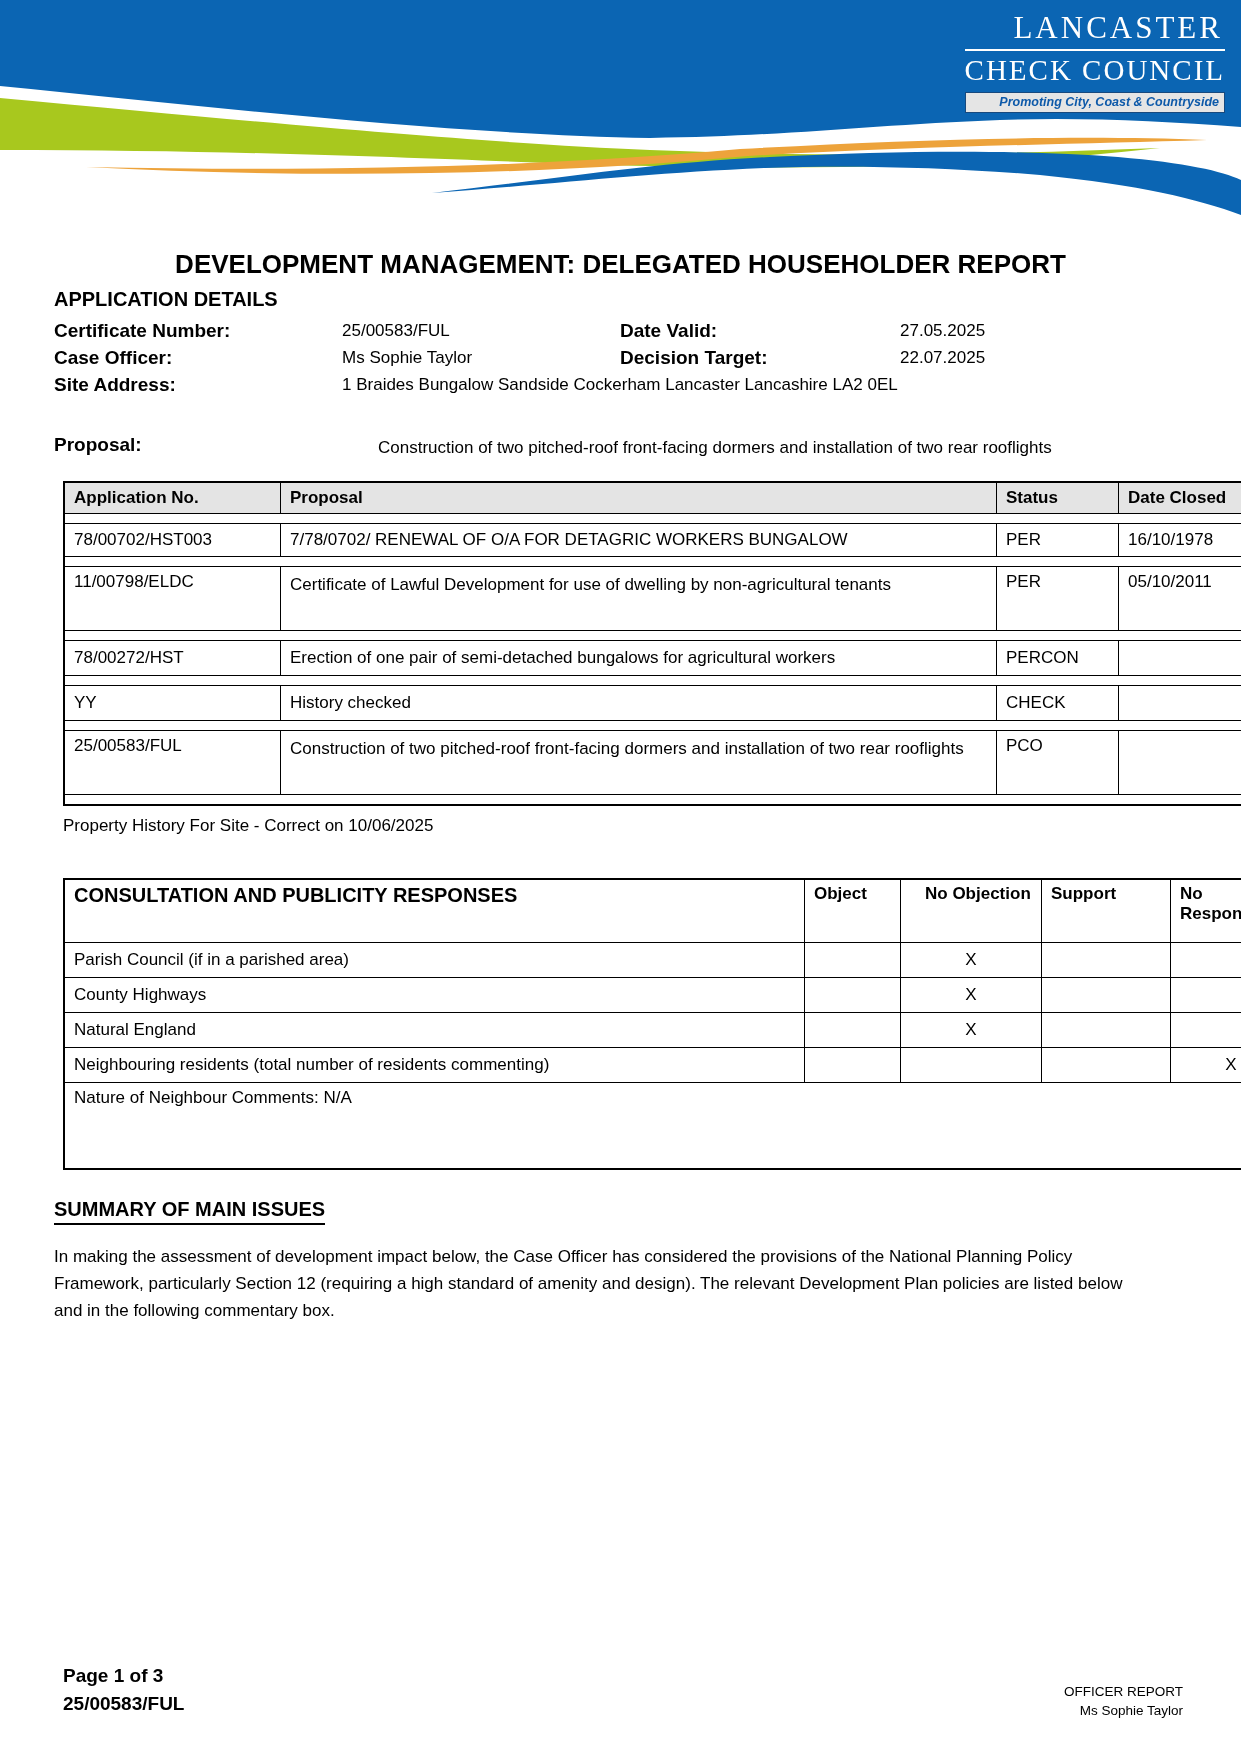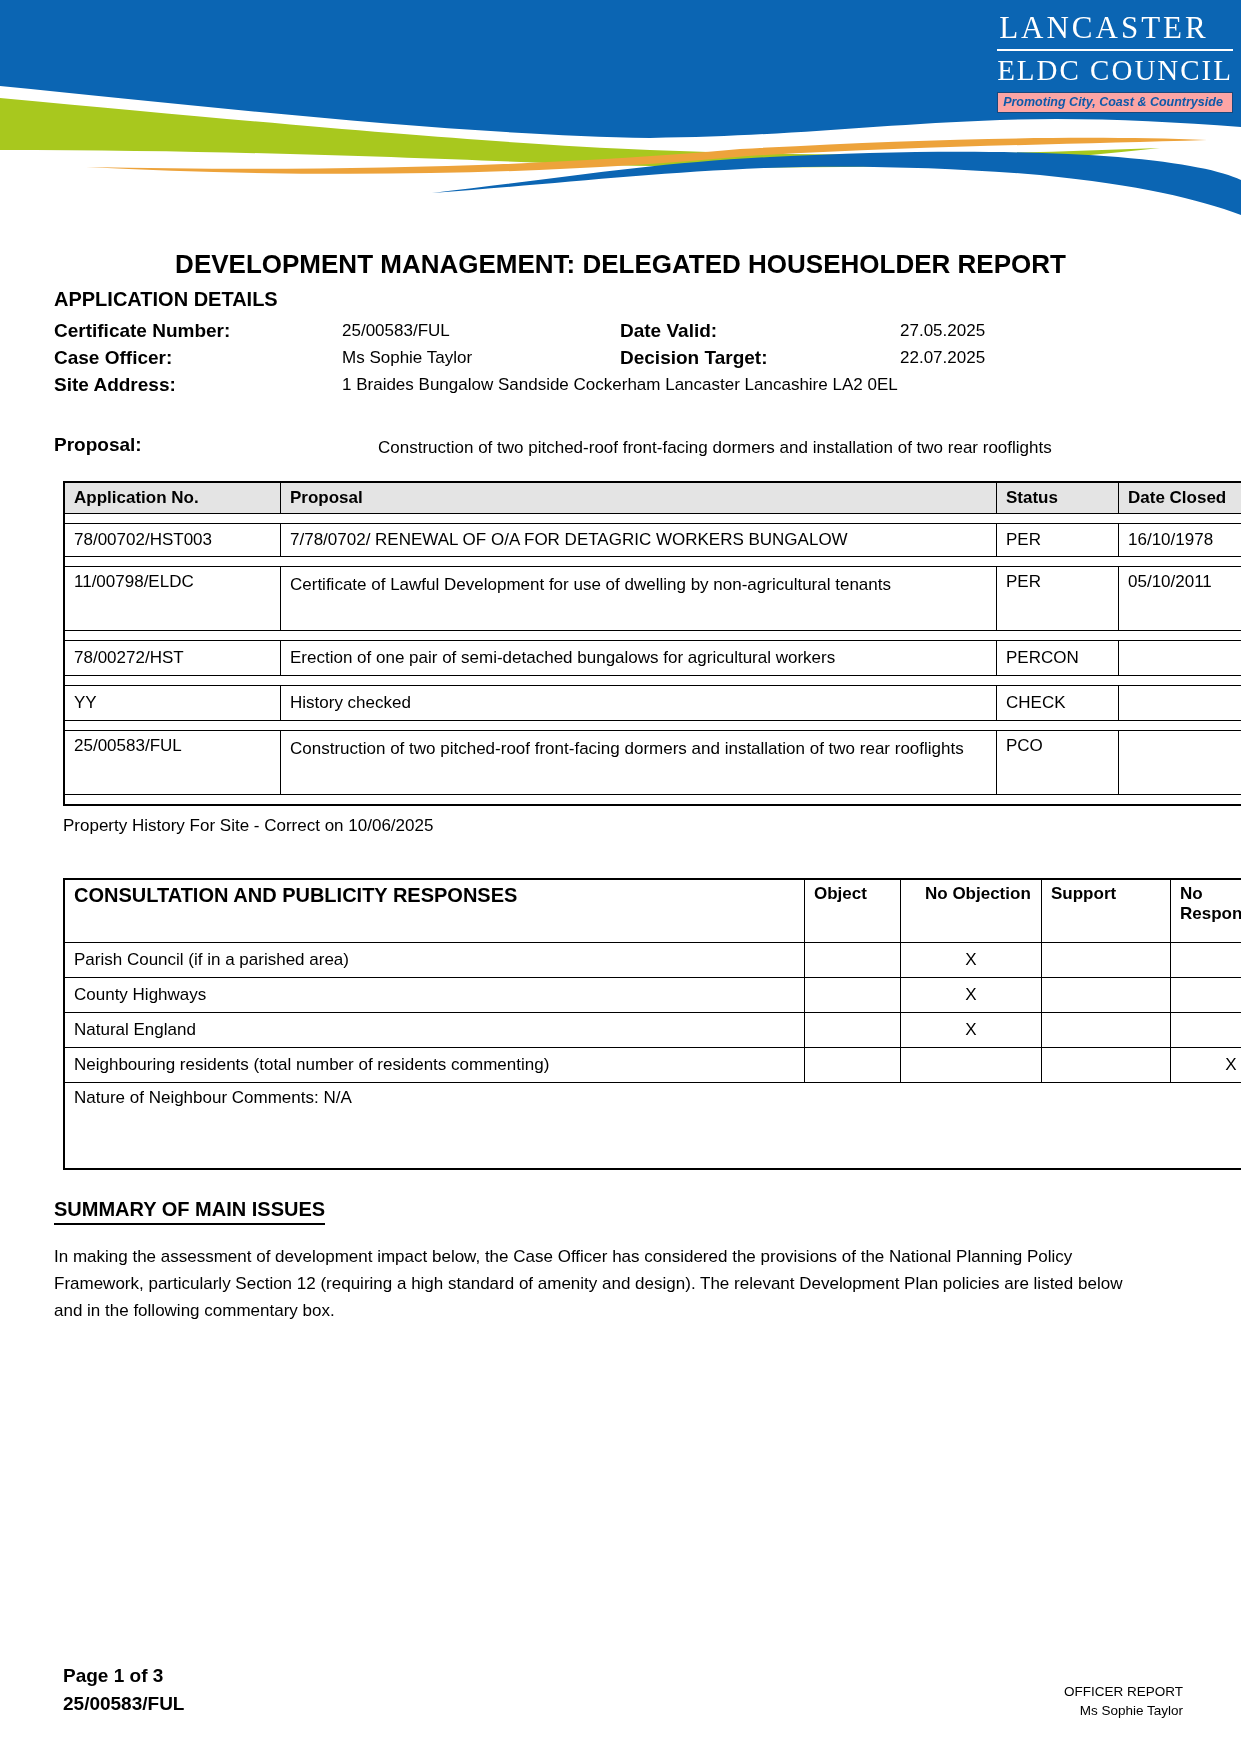--- a/index.html
+++ b/index.html
@@ -7,31 +7,31 @@
     width:1241px; height:1754px;
     background:#ffffff;
     font-family:"Liberation Sans", sans-serif;
     color:#000;
   }
   .page { position:relative; width:1241px; height:1754px; overflow:hidden; background:#fff; }
 
   
   .banner { position:relative; width:1241px; height:215px; }
   .banner svg { position:absolute; left:0; top:0; width:1241px; height:215px; display:block; }
-  .logo { position:absolute; top:12px; right:8px; text-align:left; z-index:2; }
+  .logo { position:absolute; top:12px; right:16px; text-align:right; z-index:2; }
   .logo-line1 {
     font-family:"Liberation Serif", serif; color:#fff; font-size:31px; line-height:1.05;
     letter-spacing:3px; padding:0 2px 4px 2px; border-bottom:2px solid #fff; font-weight:400;
   }
   .logo-line2 {
     font-family:"Liberation Serif", serif; color:#fff; font-size:29px; line-height:1.1;
     letter-spacing:2px; margin-top:4px; font-weight:400;
   }
   .logo-tagline {
-    margin-top:6px; background:#fca5a5; border:1px solid #17497e; color:#0d59a9;
+    margin-top:6px; background:#e5e5e5; border:1px solid #17497e; color:#0d59a9;
     font-style:italic; font-weight:bold; font-size:12.5px; line-height:1.2; padding:2px 5px;
   }
 
   
   .doc-title { margin-top:34px; text-align:center; font-size:26px; font-weight:bold; letter-spacing:0; }
   .section-head { margin:8px 0 0 54px; font-size:20px; font-weight:bold; }
   .details { margin:6px 0 0 54px; display:grid; grid-template-columns:288px 278px 280px auto; }
   .details > div { line-height:27px; }
   .lbl { font-size:19px; font-weight:bold; }
   .val { font-size:17px; }
@@ -76,21 +76,21 @@
 
   <div class="banner">
     <svg viewBox="0 0 1241 215" preserveAspectRatio="none">
       <path d="M0,0 H1241 V127 C1160,121 1080,117 1000,120 C870,125 790,136 650,138 C460,135 210,107 0,86 Z" fill="#0b65b3"></path>
       <path d="M0,98 C300,126 500,144 650,150 C850,158 1000,154 1160,148 C1000,166 850,170 650,166 C500,163 300,150 0,150 Z" fill="#a8c81e"></path>
       <path d="M86,167 C320,172 540,167 740,149 C920,139 1080,135 1207,140 C1080,144 920,146 748,156 C548,175 320,179 86,167 Z" fill="#eda33b"></path>
       <path d="M432,193 C555,179 650,163 770,157 C910,150 1020,150 1118,157 C1186,163 1222,171 1241,180 L1241,215 C1198,199 1140,185 1040,175 C945,167 850,165 765,168 C645,173 545,185 432,193 Z" fill="#0b65b3"></path>
     </svg>
     <div class="logo">
       <div class="logo-line1">LANCASTER</div>
-      <div class="logo-line2">ELDC COUNCIL</div>
+      <div class="logo-line2">CHECK COUNCIL</div>
       <div class="logo-tagline">Promoting City, Coast &amp; Countryside</div>
     </div>
   </div>
 
   <div class="doc-title">DEVELOPMENT MANAGEMENT: DELEGATED HOUSEHOLDER REPORT</div>
 
   <div class="section-head">APPLICATION DETAILS</div>
 
   <div class="details">
     <div class="lbl">Certificate Number:</div>

